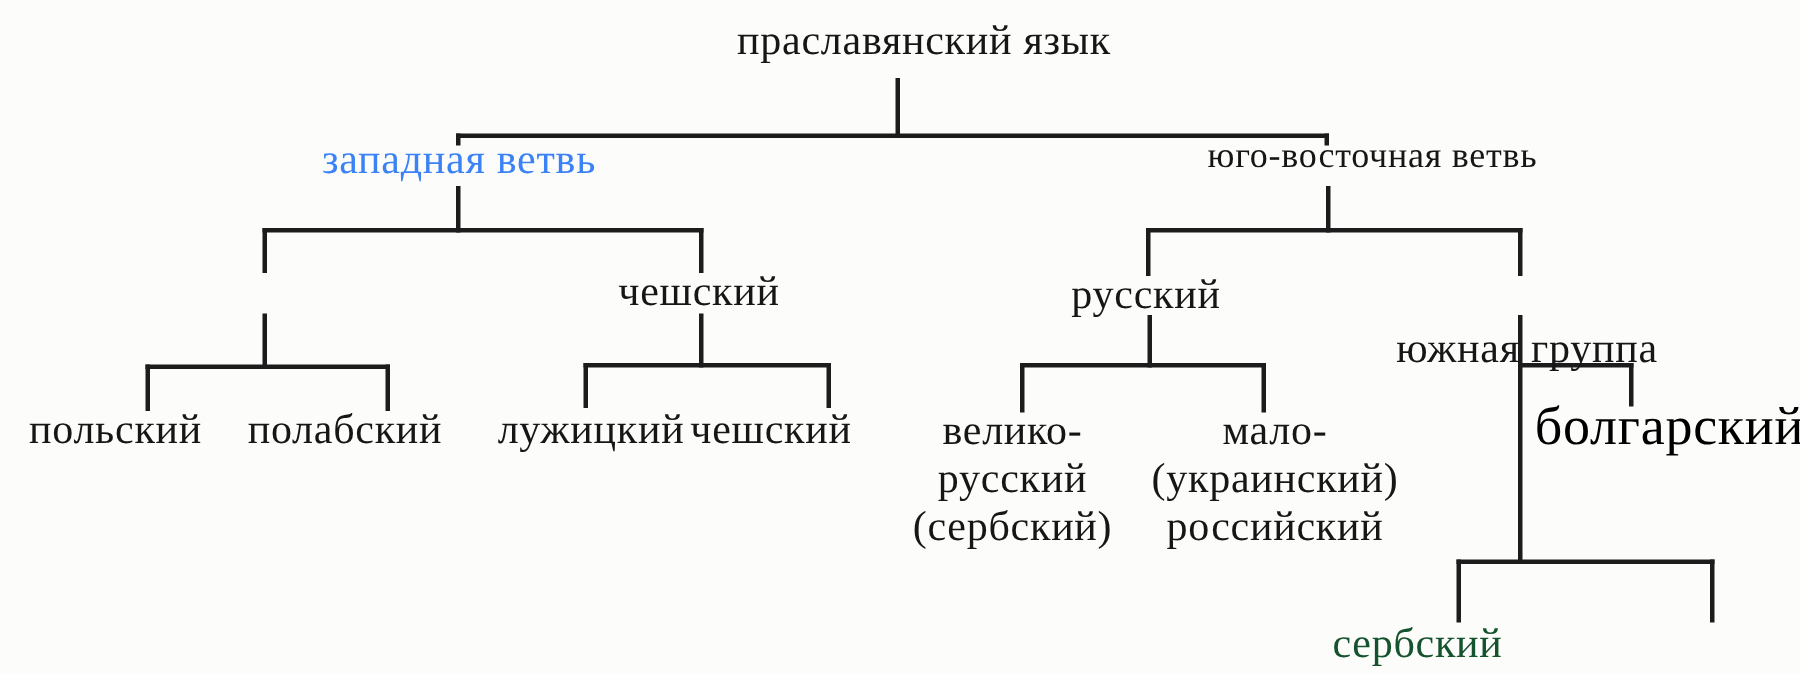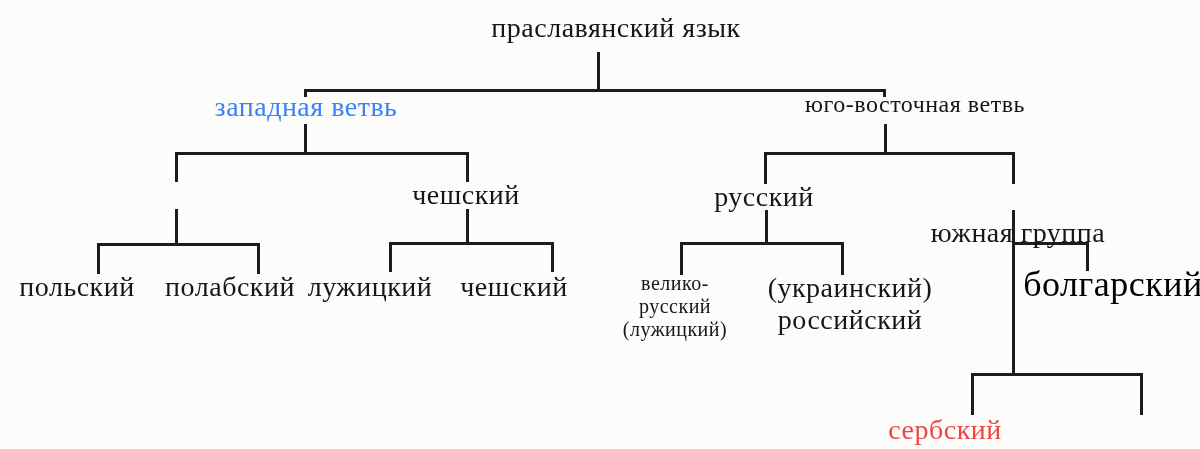--- a/index.html
+++ b/index.html
@@ -82,34 +82,35 @@
     </div>
     <div class="node" style="left: 1018px; top: 181px; font-size: 28px; color: rgb(22, 22, 22); margin-top: 36px;">
       <div>южная группа</div>
     </div>
     <div class="node" style="left: 230px; top: 271px; font-size: 28px; color: rgb(22, 22, 22);">
       <div>полабский</div>
     </div>
     <div class="node" style="left: 77px; top: 271px; font-size: 28px; color: rgb(22, 22, 22);">
       <div>польский</div>
     </div>
-    <div class="node" style="left: 370px; top: 271px; font-size: 28px; color: rgb(22, 22, 22);">
+    <div class="node" style="left: 394px; top: 271px; font-size: 28px; color: rgb(22, 22, 22);">
       <div>лужицкий</div>
     </div>
     <div class="node" style="left: 514px; top: 271px; font-size: 28px; color: rgb(22, 22, 22);">
       <div>чешский</div>
     </div>
-    <div class="node" style="left: 675px; top: 272px; font-size: 20px; color: rgb(22, 22, 22);">
+    <div class="node" style="left: 675px; top: 272px; font-size: 28px; color: rgb(22, 22, 22);">
       <div>велико-</div>
       <div>русский</div>
-      <div>(лужицкий)</div>
+      <div>(сербский)</div>
     </div>
     <div class="node" style="left: 850px; top: 272px; font-size: 28px; color: rgb(22, 22, 22);">
+      <div>мало-</div>
       <div>(украинский)</div>
       <div>российский</div>
     </div>
     <div class="node" style="left: 1113px; top: 264px; font-size: 36px; color: #000000;">
       <div>болгарский</div>
     </div>
-    <div class="node" style="left: 945px; top: 414px; font-size: 28px; color: #ef4444;">
+    <div class="node" style="left: 945px; top: 414px; font-size: 28px; color: #14532d;">
       <div>сербский</div>
     </div>
   </div>
 
 </body></html>

